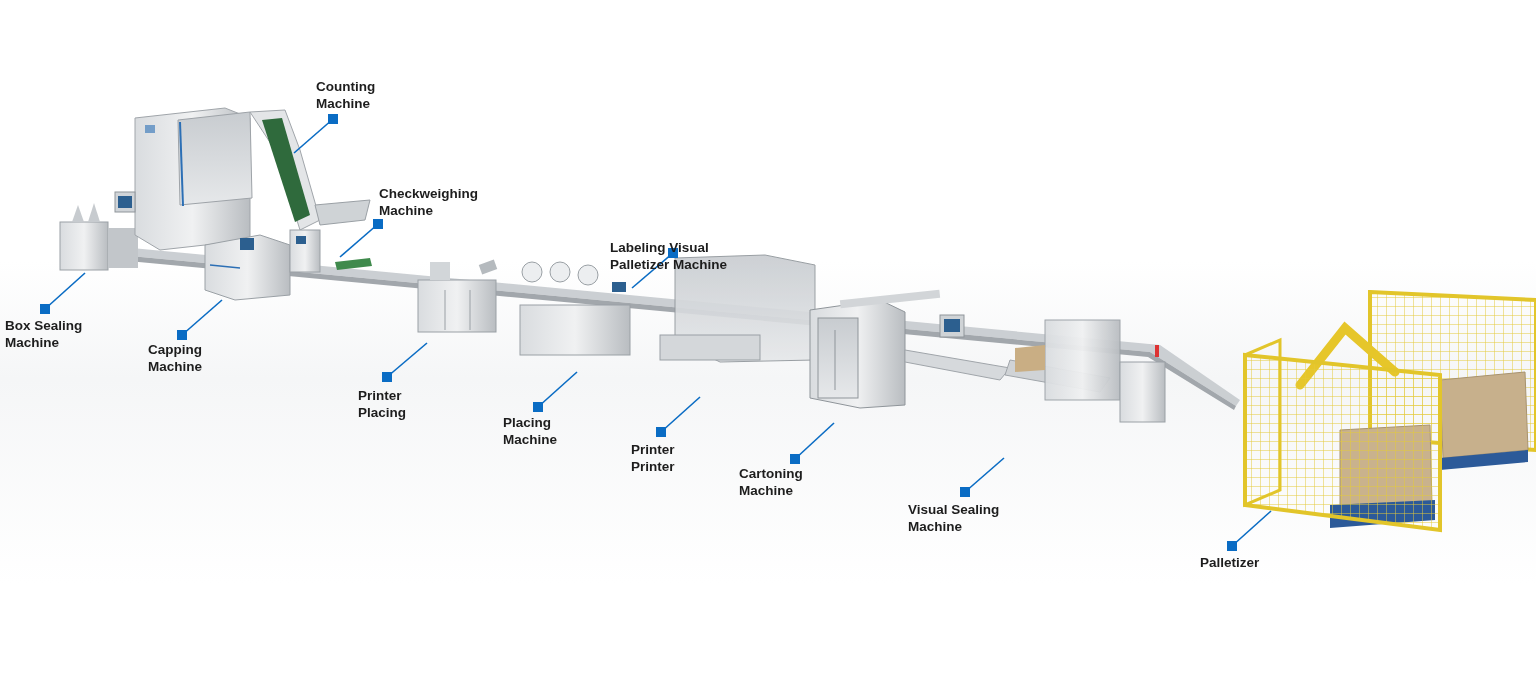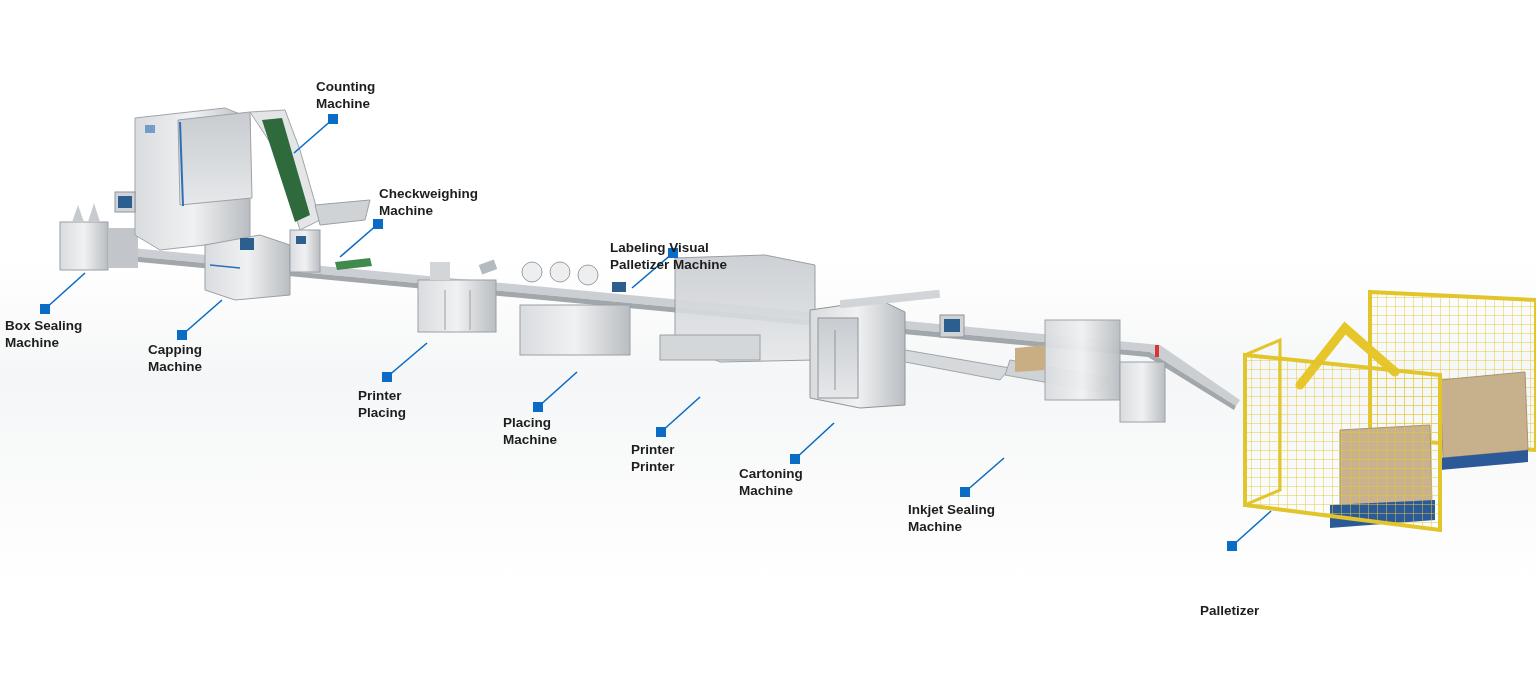--- a/index.html
+++ b/index.html
@@ -220,24 +220,24 @@
     <div class="marker" style="left:790px;top:454px;"></div>
     <div class="label" style="left:739px;top:465px;">
       <div>Cartoning</div>
       <div>Machine</div>
     </div>
   </div>
 
   <div>
     <div class="marker" style="left:960px;top:487px;"></div>
     <div class="label" style="left:908px;top:501px;">
-      <div>Inkjet Sealing</div>
+      <div>Visual Sealing</div>
       <div>Machine</div>
     </div>
   </div>
 
   <div>
     <div class="marker" style="left:1227px;top:541px;"></div>
-    <div class="label" style="left:1200px;top:554px;margin-top:48px;">
+    <div class="label" style="left:1200px;top:554px;">
       <div>Palletizer</div>
     </div>
   </div>
 </div>
 
 </body></html>

